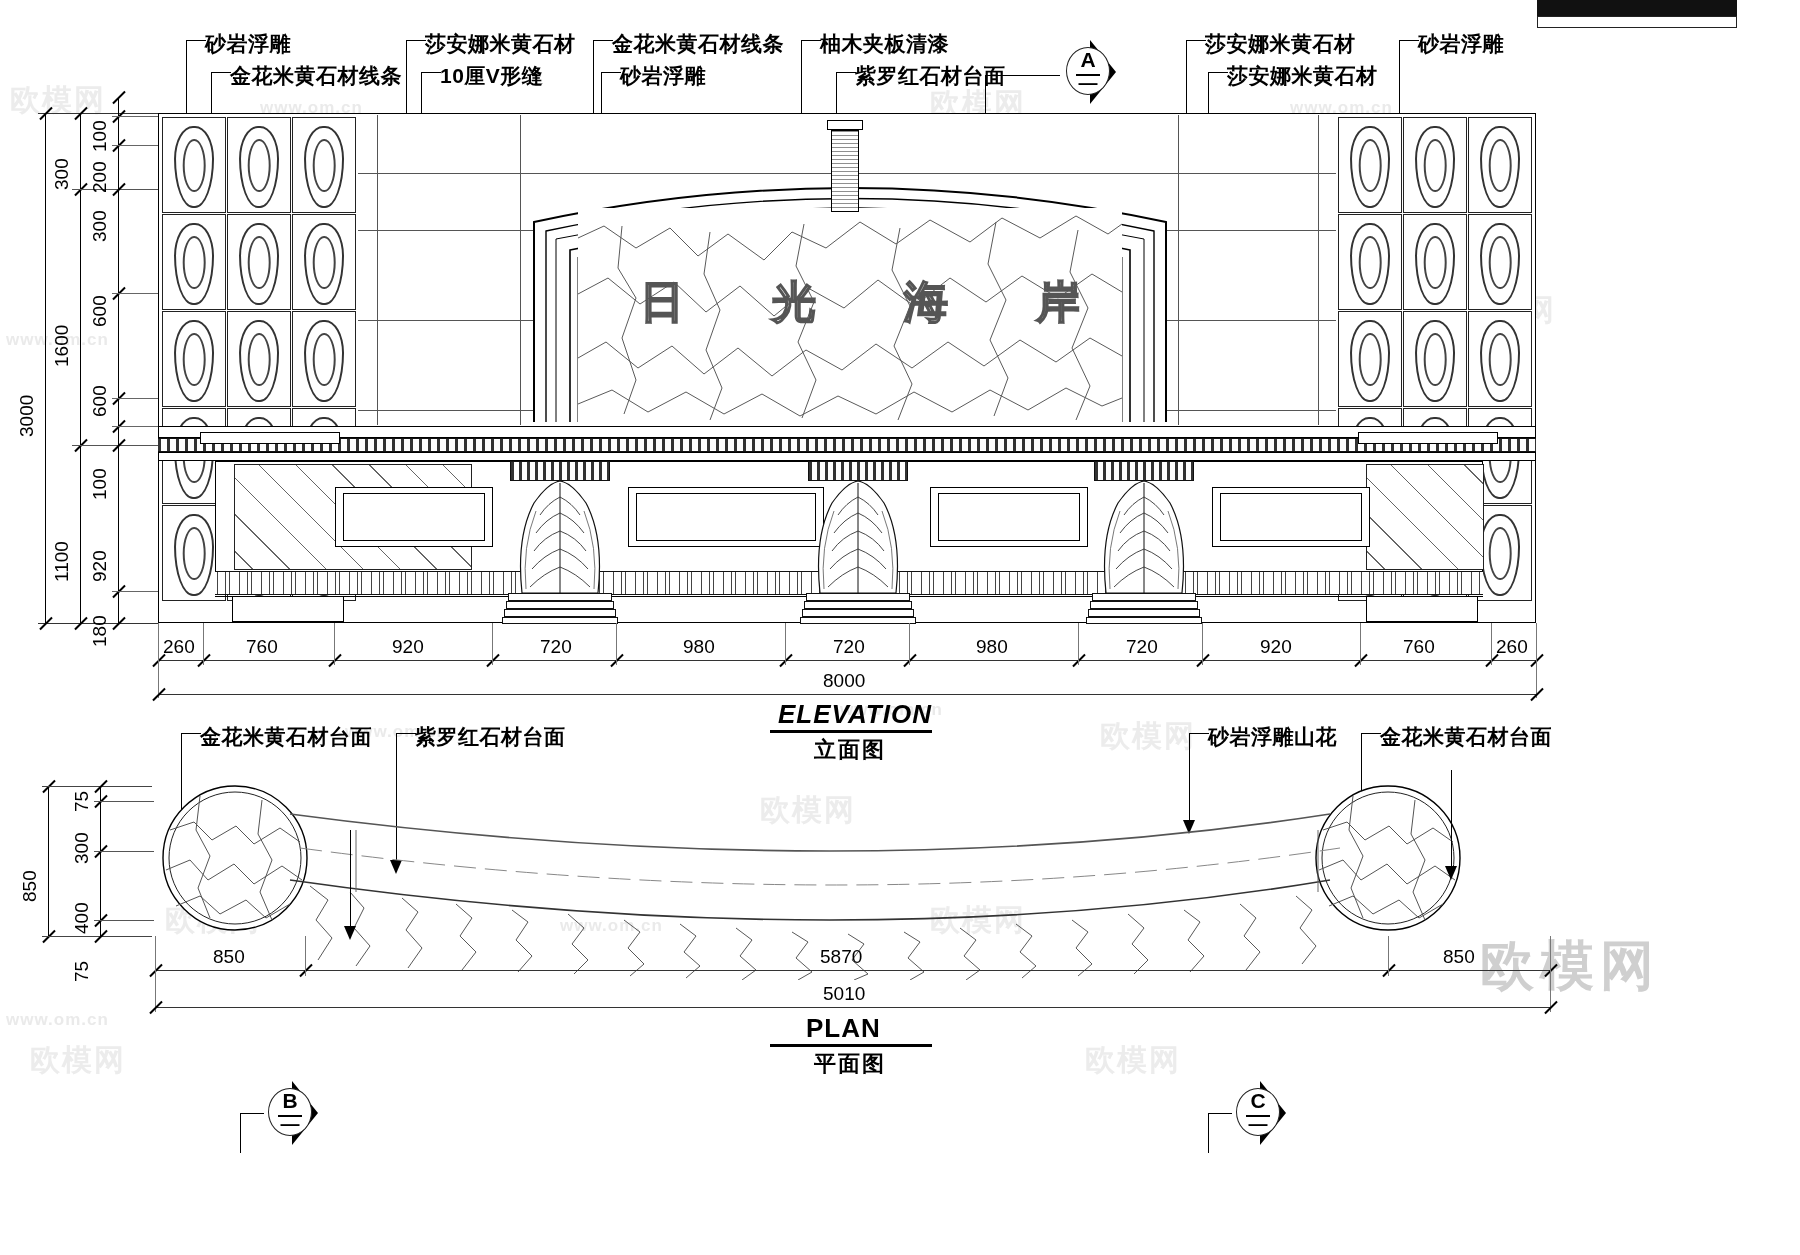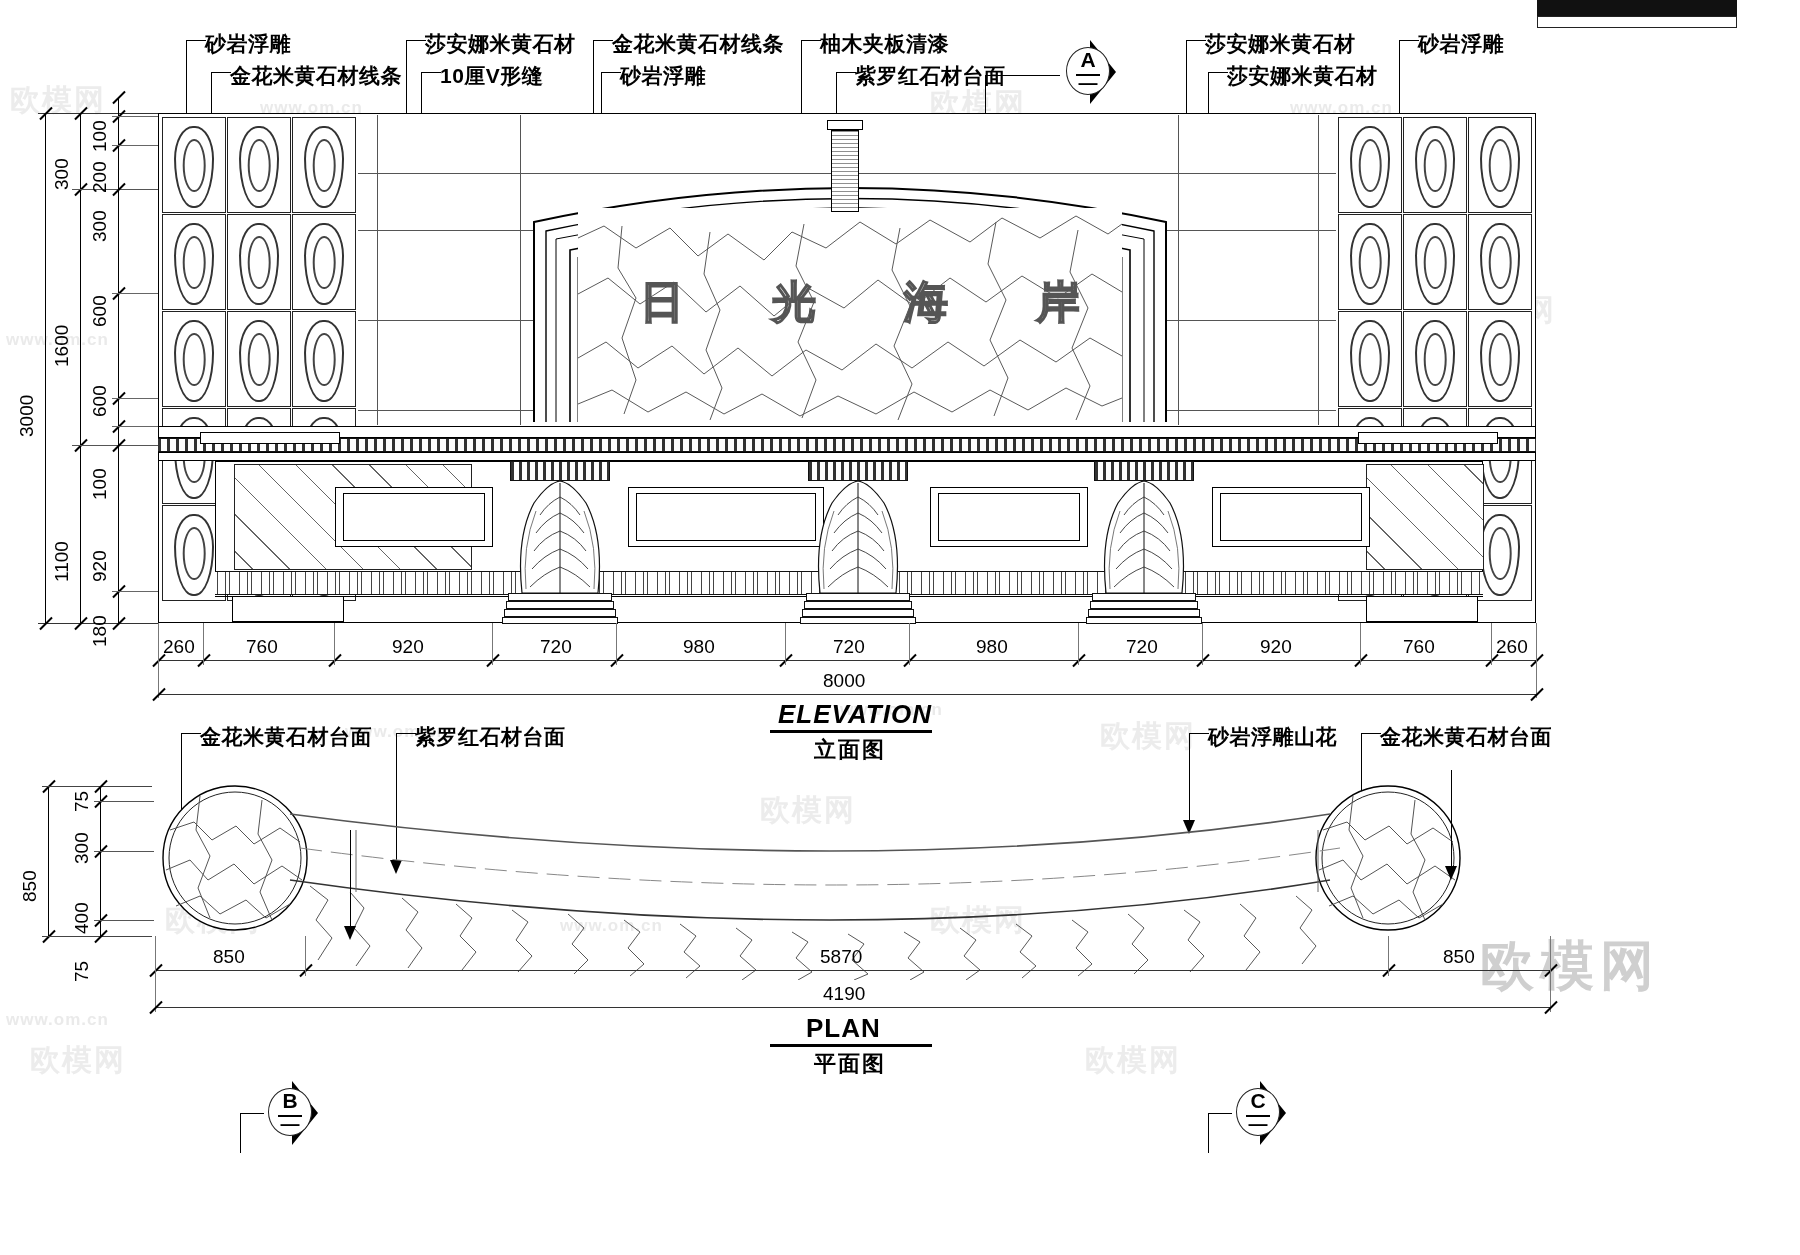--- a/index.html
+++ b/index.html
@@ -573,21 +573,21 @@
   <div class="vl grey" style="left:1550px;top:936px;height:40px;"></div>
   <div class="dim" style="left:213px;top:946px;">850</div>
   <div class="dim" style="left:820px;top:946px;">5870</div>
   <div class="dim" style="left:1443px;top:946px;">850</div>
 
   <div class="hl" style="left:155px;top:1007px;width:1395px;border-top:1px solid #333;"></div>
   <div class="vl grey" style="left:155px;top:970px;height:42px;"></div>
   <div class="vl grey" style="left:1550px;top:970px;height:42px;"></div>
   <div class="tick" style="left:155px;top:999px;"></div>
   <div class="tick" style="left:1550px;top:999px;"></div>
-  <div class="dim" style="left:823px;top:983px;">4190</div>
+  <div class="dim" style="left:823px;top:983px;">5010</div>
 
   <div class="title-en" style="left:806px;top:1013px;">PLAN</div>
   <div class="title-rule" style="left:770px;top:1044px;width:162px;"></div>
   <div class="title-cn" style="left:814px;top:1049px;">平面图</div>
 
   <div class="secmark" style="left:262px;top:1085px;">
     <div class="arrow"></div>
     <div class="circ"></div>
     <div class="ltr">B</div>
     <div class="bar"></div>

